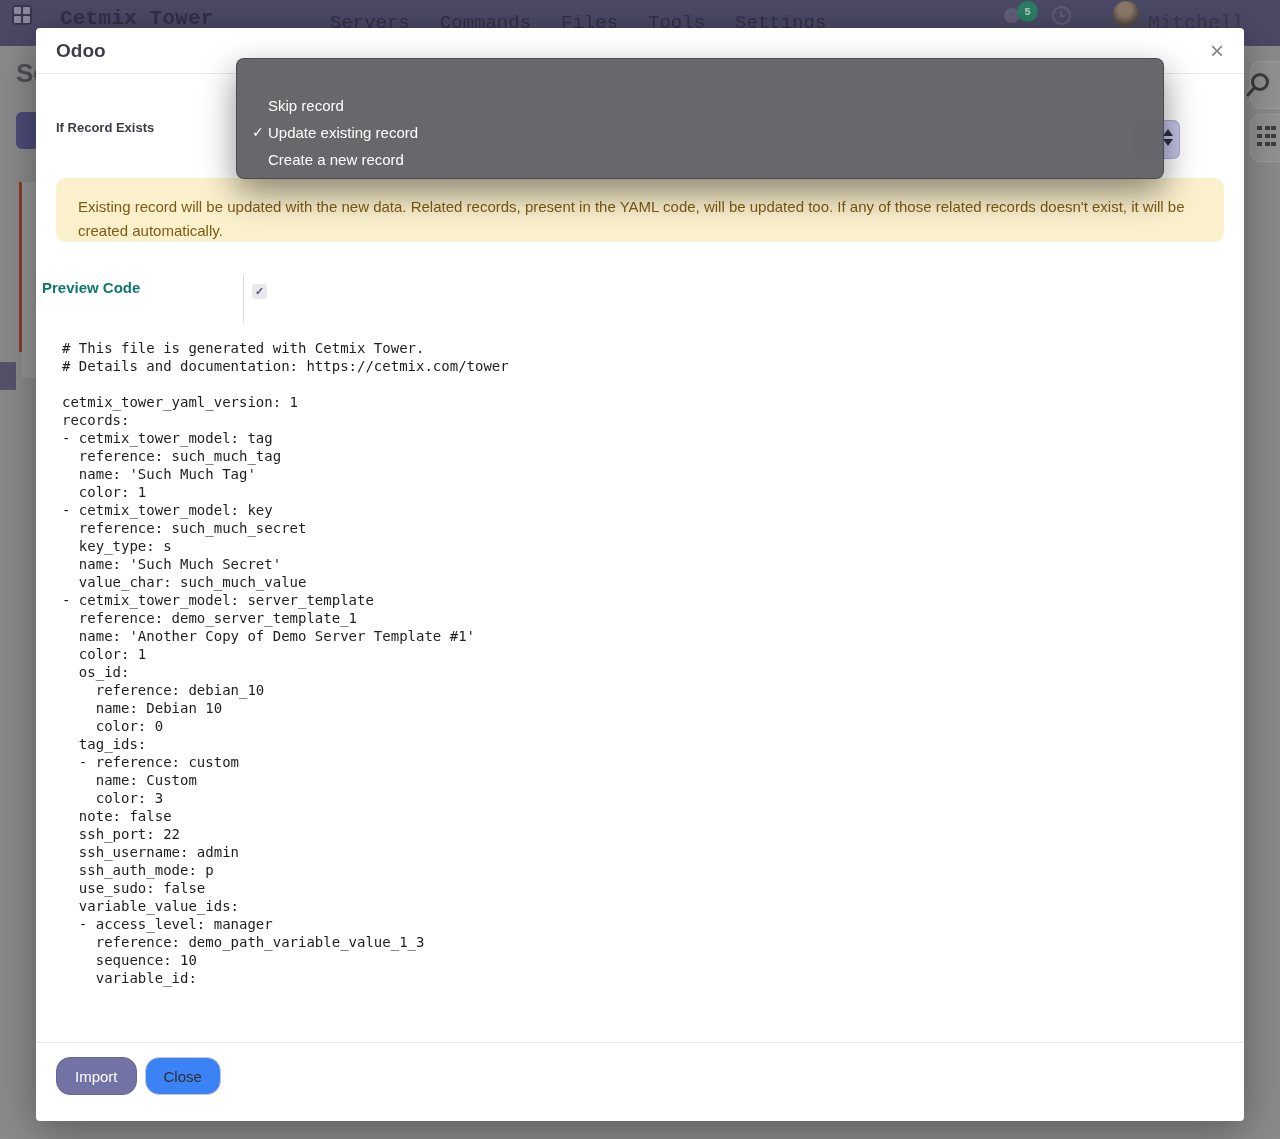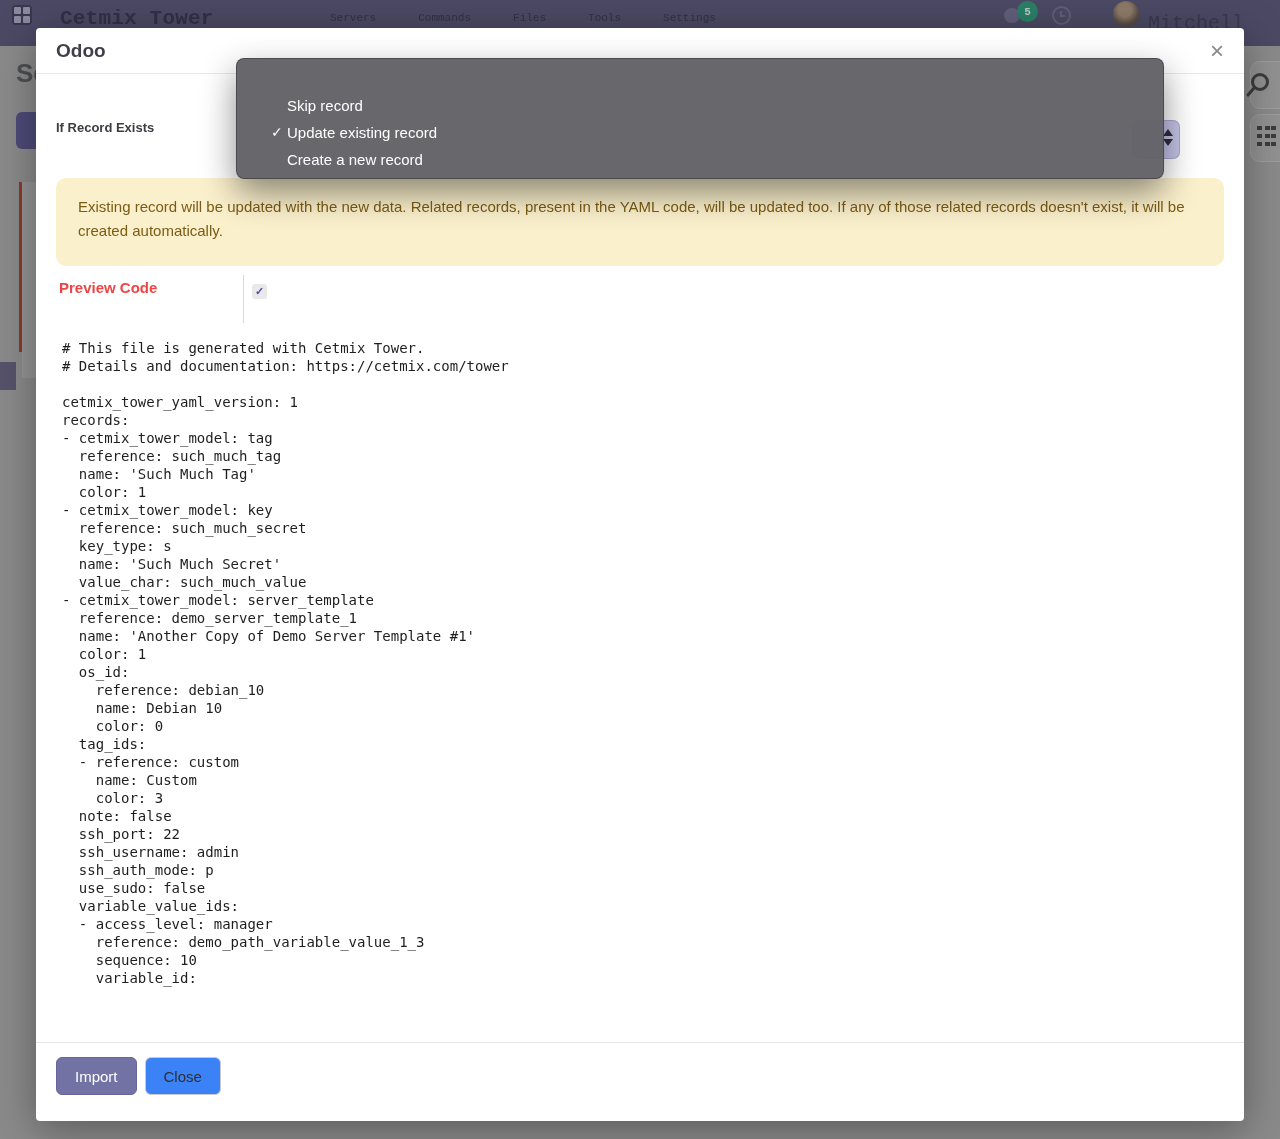--- a/index.html
+++ b/index.html
@@ -8,21 +8,21 @@
          font-family:"Liberation Sans",sans-serif;}
 
   
   .topbar{position:absolute;left:0;top:0;width:1280px;height:46px;
           background:var(--topbar_bg,#4b4964);overflow:hidden;z-index:1;font-family:Liberation Mono, monospace;}
   .apps-btn{position:absolute;left:12px;top:5px;width:20px;height:20px;border-radius:4px;
             background:#39374e;display:grid;grid-template-columns:7px 7px;grid-template-rows:7px 7px;
             gap:2px;place-content:center;}
   .apps-btn span{background:#8b89a0;border-radius:1px;}
   .brand{position:absolute;left:60px;top:7px;font-size:21px;font-weight:700;color:#332f47;letter-spacing:.2px;}
-  .menu{position:absolute;left:330px;top:12px;display:flex;gap:42px;font-size:11px;color:#332f47;}
+  .menu{position:absolute;left:330px;top:12px;display:flex;gap:30px;font-size:19px;color:#332f47;}
   .tb-msg{position:absolute;left:1004px;top:8px;width:16px;height:15px;border-radius:8px;background:#615e78;}
   .tb-badge{position:absolute;left:1017px;top:1px;width:21px;height:21px;border-radius:50%;
             background:var(--badge,#2b7f66);color:#b9c9c2;font-size:11px;font-weight:700;
             display:flex;align-items:center;justify-content:center;}
   .tb-clock{position:absolute;left:1052px;top:6px;width:15px;height:15px;border:2px solid #615e78;border-radius:50%;}
   .tb-clock i{position:absolute;left:6px;top:3px;width:2px;height:5px;background:#615e78;}
   .tb-clock b{position:absolute;left:6px;top:7px;width:5px;height:2px;background:#615e78;}
   .avatar{position:absolute;left:1113px;top:1px;width:26px;height:26px;border-radius:50%;
           background:radial-gradient(circle at 45% 35%,#8c7a69 0 30%,#5d5048 60%,#3c342e 100%);}
   .username{position:absolute;left:1148px;top:12px;font-size:20px;color:#3b384e;}
@@ -52,47 +52,47 @@
 
   
   .select-frag{position:absolute;left:1096px;top:92px;width:48px;height:39px;border-radius:7px;
                background:var(--select_bg,#c6c4e8);box-shadow:inset 0 0 0 1px rgba(120,118,170,.35);z-index:11;}
   .stepper{position:absolute;right:7px;top:9px;display:flex;flex-direction:column;gap:3px;align-items:center;}
   .stepper .up{width:0;height:0;border-left:5px solid transparent;border-right:5px solid transparent;
                border-bottom:7px solid #2e2e38;}
   .stepper .down{width:0;height:0;border-left:5px solid transparent;border-right:5px solid transparent;
                  border-top:7px solid #2e2e38;}
 
-  .alert{position:absolute;left:20px;top:150px;width:1168px;height:88px;box-sizing:border-box;
+  .alert{position:absolute;left:20px;top:150px;width:1168px;height:64px;box-sizing:border-box;
          background:var(--alert_bg,#fbf0cc);border-radius:10px;padding:17px 22px;
          font-size:15px;line-height:24px;color:var(--alert_text,#7b5c13);}
 
-  .preview-label{position:absolute;left:23px;top:251px;font-size:15px;font-weight:700;color:#ef4444;}
+  .preview-label{position:absolute;left:6px;top:251px;font-size:15px;font-weight:700;color:#0f766e;}
   .v-sep{position:absolute;left:207px;top:247px;width:1px;height:48px;background:#d9d9d9;}
   .checkbox{position:absolute;left:216px;top:256px;width:15px;height:15px;border-radius:3px;
             background:#e9e9ec;display:flex;align-items:center;justify-content:center;
             font-size:11px;font-weight:700;color:var(--check,#55519e);}
 
   .code{position:absolute;left:26px;top:311px;width:1150px;height:703px;overflow:hidden;margin:0;
         font-family:"DejaVu Sans Mono",monospace;font-size:14px;line-height:18px;color:#1e1e1e;
         white-space:pre;}
 
   .footer-sep{position:absolute;left:0;right:0;top:1014px;height:1px;background:#e6e6e6;}
   .footer{position:absolute;left:20px;top:1029px;display:flex;gap:8px;}
-  .btn{height:38px;border-radius:6px;font-size:15px;display:flex;align-items:center;justify-content:center;
+  .btn{height:38px;border-radius:14px;font-size:15px;display:flex;align-items:center;justify-content:center;
        padding:0 18px;box-sizing:border-box;cursor:pointer;font-family:inherit;}
   .btn-primary{background:var(--primary,#7372a4);color:#ffffff;border:1px solid #67669a;}
   .btn-default{background:#3b82f6;color:#2f2f2f;border:1px solid #cbcbcb;}
 
   
   .popup{position:absolute;left:236px;top:58px;width:928px;height:121px;box-sizing:border-box;
          background:var(--popup_bg,rgba(99,98,103,.97));border:1px solid rgba(40,40,45,.45);
          border-radius:8px;box-shadow:0 14px 34px rgba(0,0,0,.45);z-index:12;padding-top:33px;}
   .popup-item{position:relative;height:27px;display:flex;align-items:center;padding-left:31px;
-              font-size:15px;color:#ffffff;cursor:pointer;margin-left:19px;}
+              font-size:15px;color:#ffffff;cursor:pointer;}
   .popup-item .check{position:absolute;left:15px;top:5px;width:14px;font-size:14px;color:#ffffff;}
 </style>
 </head>
 <body>
 
 <div class="stage">
 
   <div class="topbar">
     <div class="apps-btn">
         <span></span>

